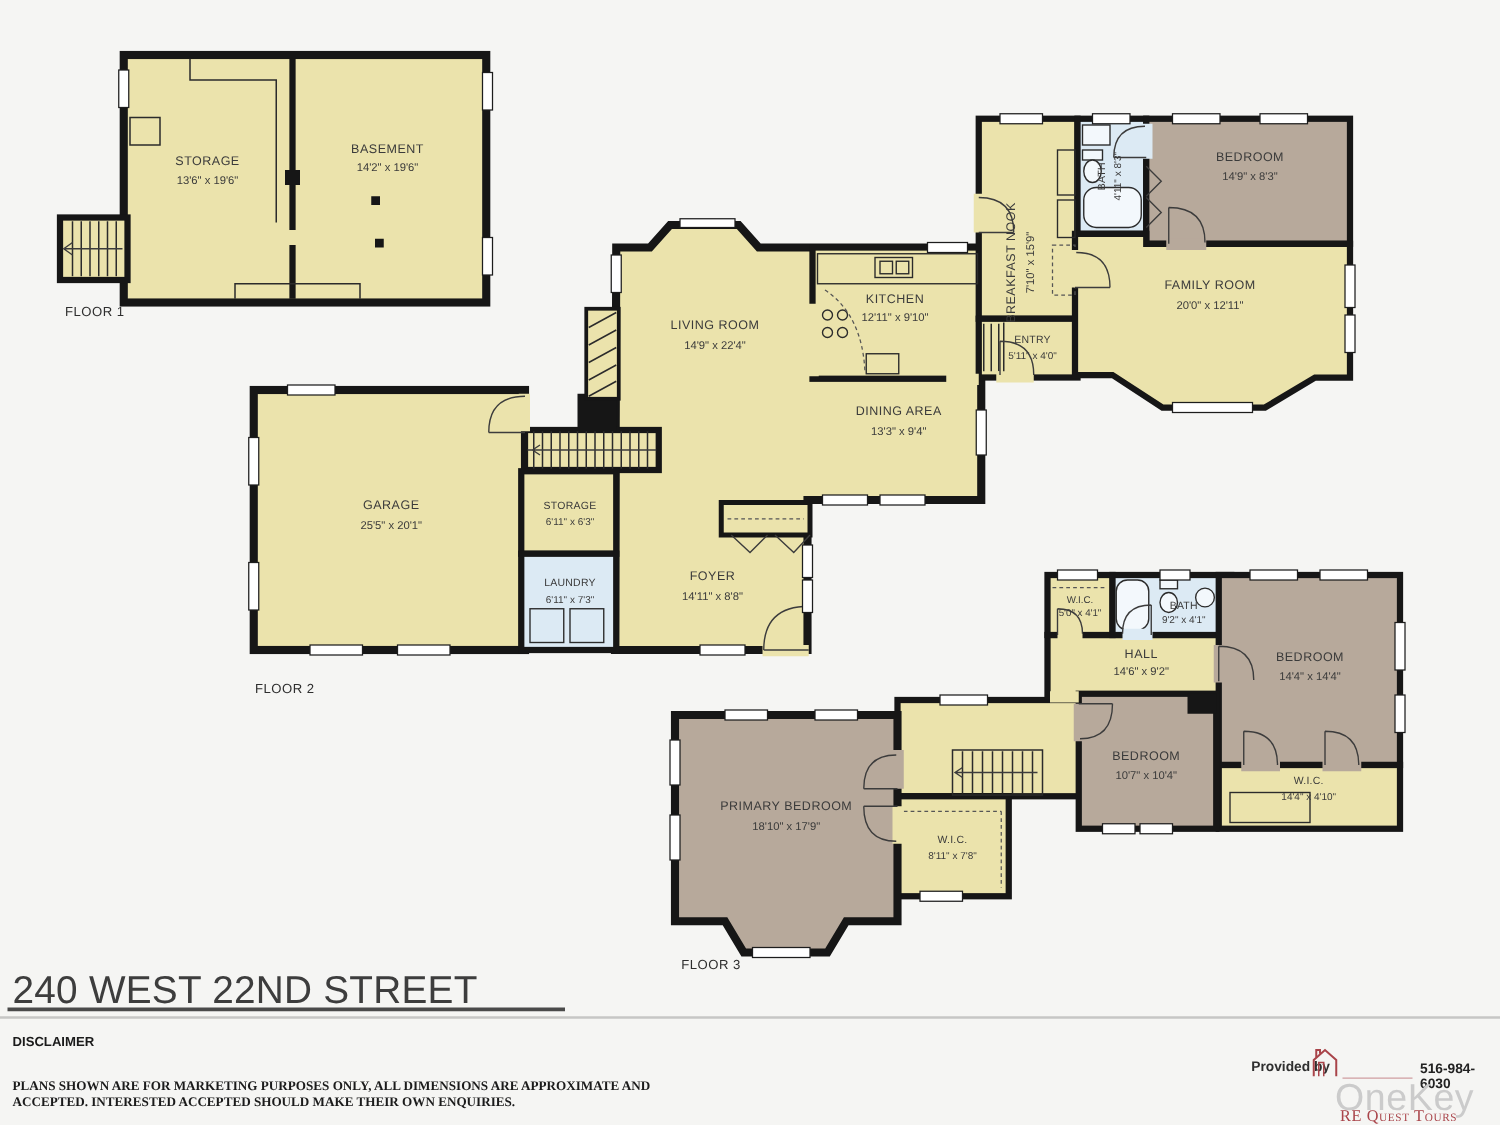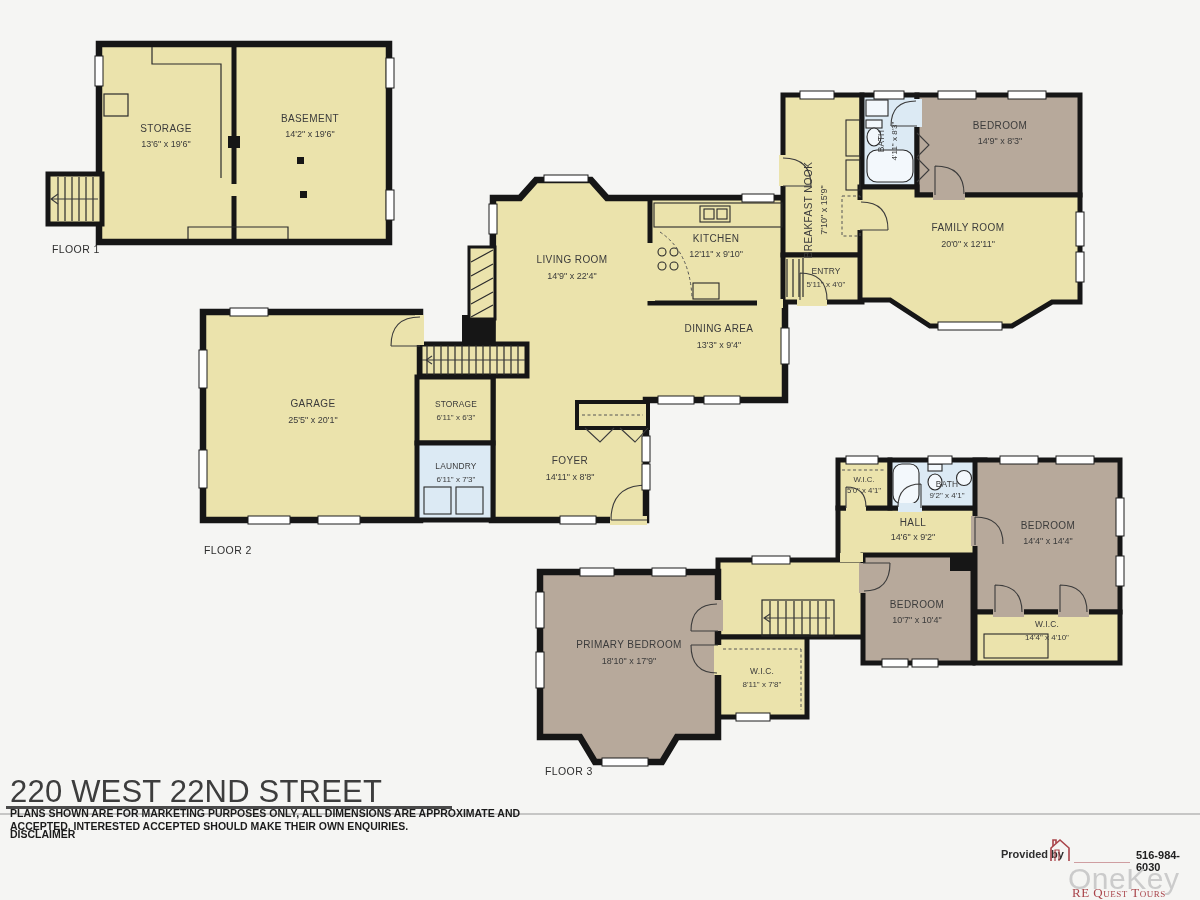--- a/index.html
+++ b/index.html
@@ -27,21 +27,21 @@
   .rdims{font-size:9px;}
   .sm{font-size:8.4px;letter-spacing:.2px;}
   .smd{font-size:8px;}
   .xs{font-size:7.8px;}
   .floorlbl{font-size:10.5px;fill:#2e2e2e;letter-spacing:.4px;text-anchor:start;}
   
   .title{position:absolute;left:10px;top:774px;font-size:31px;color:#3d3d3d;letter-spacing:.2px;white-space:nowrap;}
   .rule-dark{position:absolute;left:6px;top:806px;width:446px;height:3px;background:#4a4a4a;}
   .rule-light{position:absolute;left:0;top:813px;width:1200px;height:2px;background:#c6c6c5;}
   .disc-head{position:absolute;left:10px;top:828px;font-size:10.5px;font-weight:bold;color:#1b1b1b;}
-  .disc-body{position:absolute;left:10px;top:807px;font-size:10.5px;font-weight:bold;color:#1b1b1b;line-height:13px;white-space:nowrap;}
+  .disc-body{position:absolute;left:10px;top:863px;font-size:10.5px;font-weight:bold;color:#1b1b1b;line-height:13px;white-space:nowrap;font-family:Liberation Serif, serif;}
   .provided{position:absolute;left:1001px;top:848px;font-size:11px;font-weight:bold;color:#2e2e2e;}
   .brand{position:absolute;left:1072px;top:845px;font-size:13px;color:#A9444A;
          font-family:Liberation Serif, serif;font-variant:small-caps;letter-spacing:.5px;white-space:nowrap;margin-top:40px;}
   .brand-line{position:absolute;left:1074px;top:862px;width:56px;height:1px;background:#cf9ea1;}
   .logo-house{position:absolute;left:1049px;top:837px;}
   .phone{position:absolute;left:1136px;top:849px;font-size:11px;font-weight:bold;color:#222222;}
   .watermark{position:absolute;left:1068px;top:862px;font-size:30px;color:#cbcbcb;letter-spacing:.5px;}
 </style>
 </head>
 <body>
@@ -283,21 +283,21 @@
     <text class="sm" x="1047" y="627">W.I.C.</text>
     <text class="smd" x="1047" y="640">14'4" x 4'10"</text>
     <text class="rname" x="629" y="648">PRIMARY BEDROOM</text>
     <text class="rdims" x="629" y="664">18'10" x 17'9"</text>
     <text class="sm" x="762" y="674">W.I.C.</text>
     <text class="smd" x="762" y="687">8'11" x 7'8"</text>
     <text class="floorlbl" x="545" y="775">FLOOR 3</text>
   </g>
 </svg>
 
-<div class="title">220 WEST 22ND STREET</div>
+<div class="title">240 WEST 22ND STREET</div>
 <div class="rule-dark"></div>
 <div class="rule-light"></div>
 
 <div class="disc-head">DISCLAIMER</div>
 <div class="disc-body">
   <div>PLANS SHOWN ARE FOR MARKETING PURPOSES ONLY, ALL DIMENSIONS ARE APPROXIMATE AND</div>
   <div>ACCEPTED. INTERESTED ACCEPTED SHOULD MAKE THEIR OWN ENQUIRIES.</div>
 </div>
 
 <div class="provided">Provided by</div>

